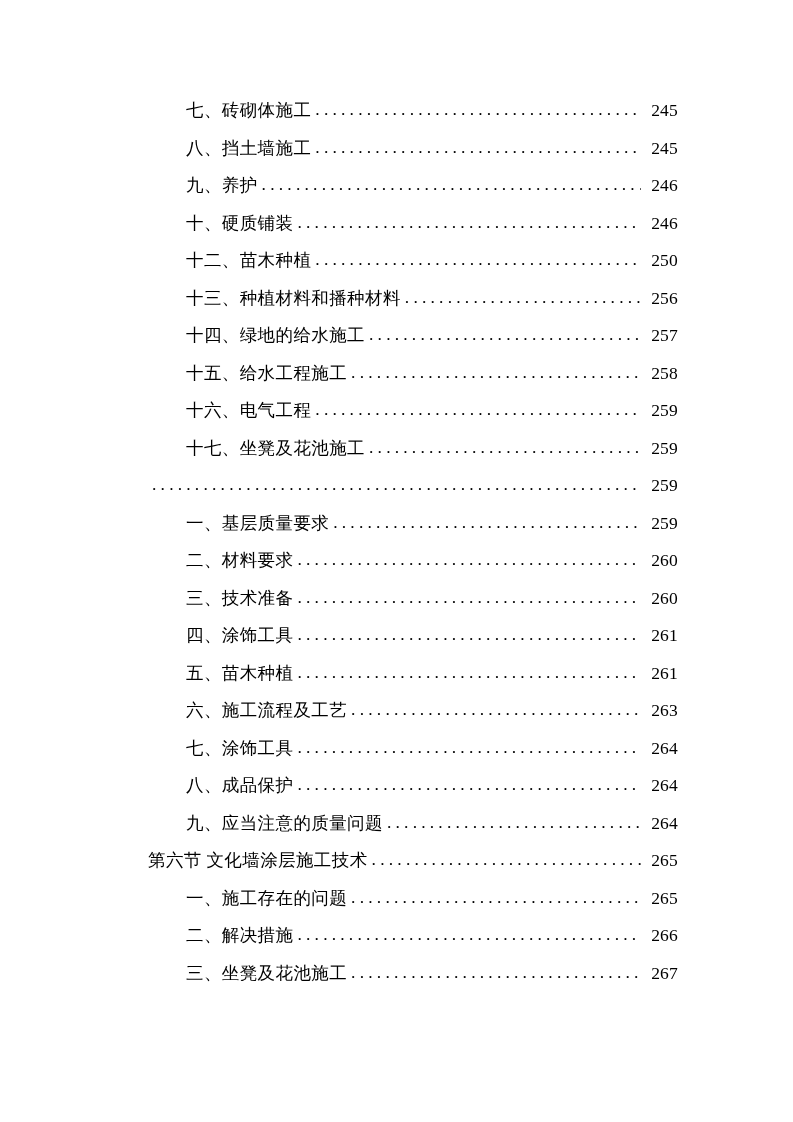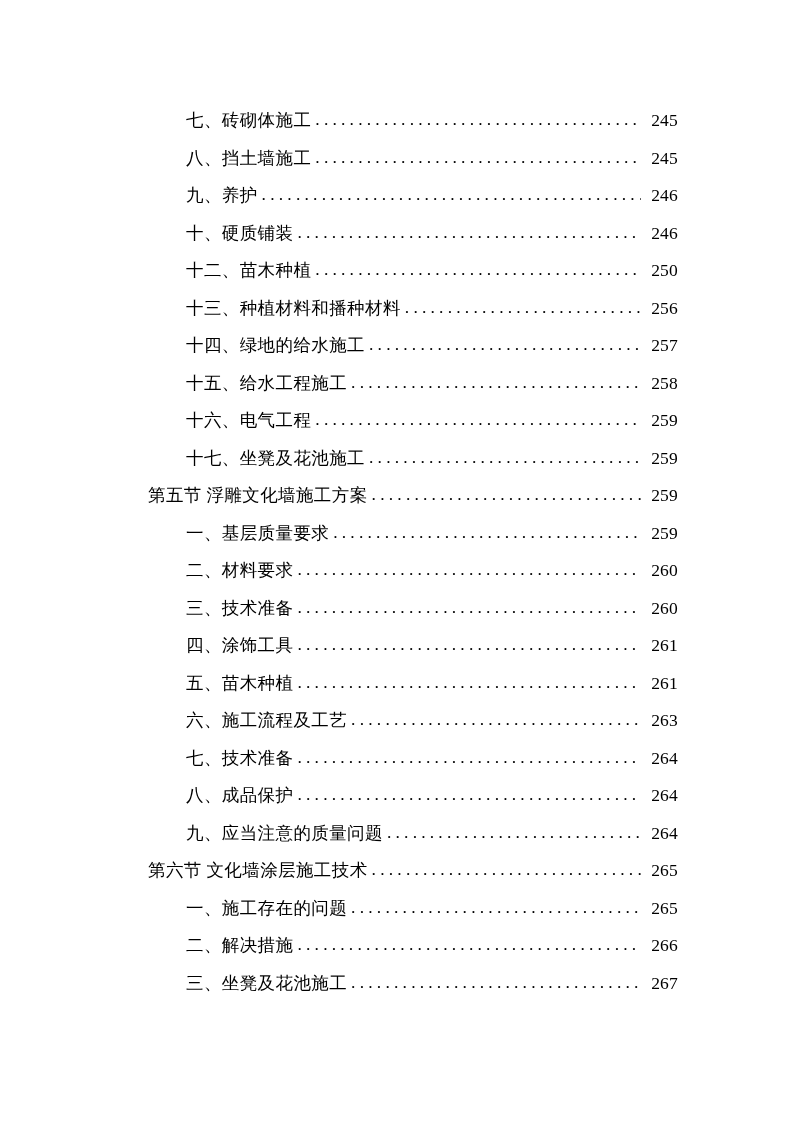--- a/index.html
+++ b/index.html
@@ -22,21 +22,21 @@
     box-sizing: border-box;
   }
   .toc {
     position: absolute;
     left: 148px;
     top: 92px;
     width: 530px;
   }
   .toc-entry {
     display: flex;
-    align-items: flex-end;
+    align-items: center;
     font-size: 17.5px;
     line-height: 1.0;
     height: 37.5px;
     white-space: nowrap;
   }
   .toc-entry .label {
     flex: 0 0 auto;
     letter-spacing: 0.4px;
   }
   .toc-entry .leader {
@@ -121,21 +121,20 @@
         <span class="label">十六、电气工程</span>
         <span class="leader">...........................................................</span>
         <span class="page-num">259</span>
       </div>
       <div class="toc-entry lvl-sub">
         <span class="label">十七、坐凳及花池施工</span>
         <span class="leader">...........................................................</span>
         <span class="page-num">259</span>
       </div>
       <div class="toc-entry lvl-sec">
-        <span class="label">第五节 浮雕文化墙施工方案</span>
         <span class="leader">...........................................................</span>
         <span class="page-num">259</span>
       </div>
       <div class="toc-entry lvl-sub">
         <span class="label">一、基层质量要求</span>
         <span class="leader">...........................................................</span>
         <span class="page-num">259</span>
       </div>
       <div class="toc-entry lvl-sub">
         <span class="label">二、材料要求</span>
@@ -156,21 +155,21 @@
         <span class="label">五、苗木种植</span>
         <span class="leader">...........................................................</span>
         <span class="page-num">261</span>
       </div>
       <div class="toc-entry lvl-sub">
         <span class="label">六、施工流程及工艺</span>
         <span class="leader">...........................................................</span>
         <span class="page-num">263</span>
       </div>
       <div class="toc-entry lvl-sub">
-        <span class="label">七、技术准备</span>
+        <span class="label">七、涂饰工具</span>
         <span class="leader">...........................................................</span>
         <span class="page-num">264</span>
       </div>
       <div class="toc-entry lvl-sub">
         <span class="label">八、成品保护</span>
         <span class="leader">...........................................................</span>
         <span class="page-num">264</span>
       </div>
       <div class="toc-entry lvl-sub">
         <span class="label">九、应当注意的质量问题</span>

